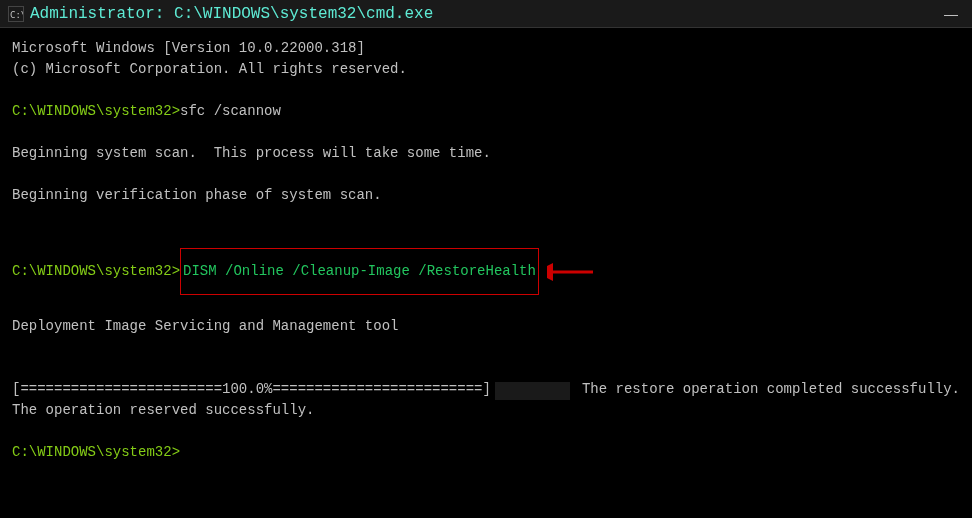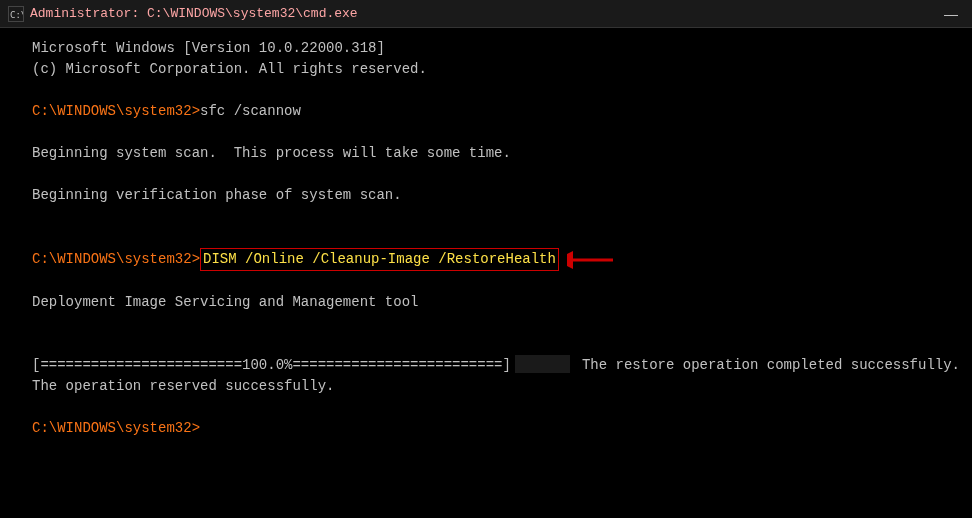--- a/index.html
+++ b/index.html
@@ -38,22 +38,22 @@
       width: 16px;
       height: 16px;
       background: #444;
       display: flex;
       align-items: center;
       justify-content: center;
       font-size: 10px;
     }
 
     .title-bar-text {
-      color: #fca5a5;
-      font-size: 13px;
+      color: #5eead4;
+      font-size: 16px;
     }
 
     .title-bar-controls {
       display: flex;
       gap: 12px;
       align-items: center;
     }
 
     .title-bar-btn {
       color: #c0c0c0;
@@ -63,59 +63,58 @@
       border: none;
       padding: 2px 6px;
     }
 
     .console-body {
       background: #000;
       padding: 10px 12px;
       height: calc(518px - 28px);
       overflow: hidden;
       position: relative;
-      margin-left: 20px;
     }
 
     .line {
       line-height: 1.5;
       white-space: pre;
       color: #c0c0c0;
     }
 
     .line.empty {
       height: 1.5em;
     }
 
     .command-line {
       display: flex;
       align-items: center;
       line-height: 1.5;
     }
 
     .prompt {
-      color: #f97316;
+      color: #84cc16;
     }
 
     .highlighted-cmd {
       background: #000;
-      color: #fde047;
+      color: #22c55e;
       border: 1.5px solid #cc0000;
-      padding: 0 2px;
+      padding: 12px 2px;
     }
 
     .arrow-container {
       display: inline-flex;
       align-items: center;
       margin-left: 8px;
     }
 
     .progress-line {
       display: flex;
-      align-items: flex-start;
+      align-items: flex-end;
       line-height: 1.5;
       white-space: pre;
       color: #c0c0c0;
     }
 
     .redacted-box {
       display: inline-block;
       background: #1a1a1a;
       width: 120px;
       height: 18px;

